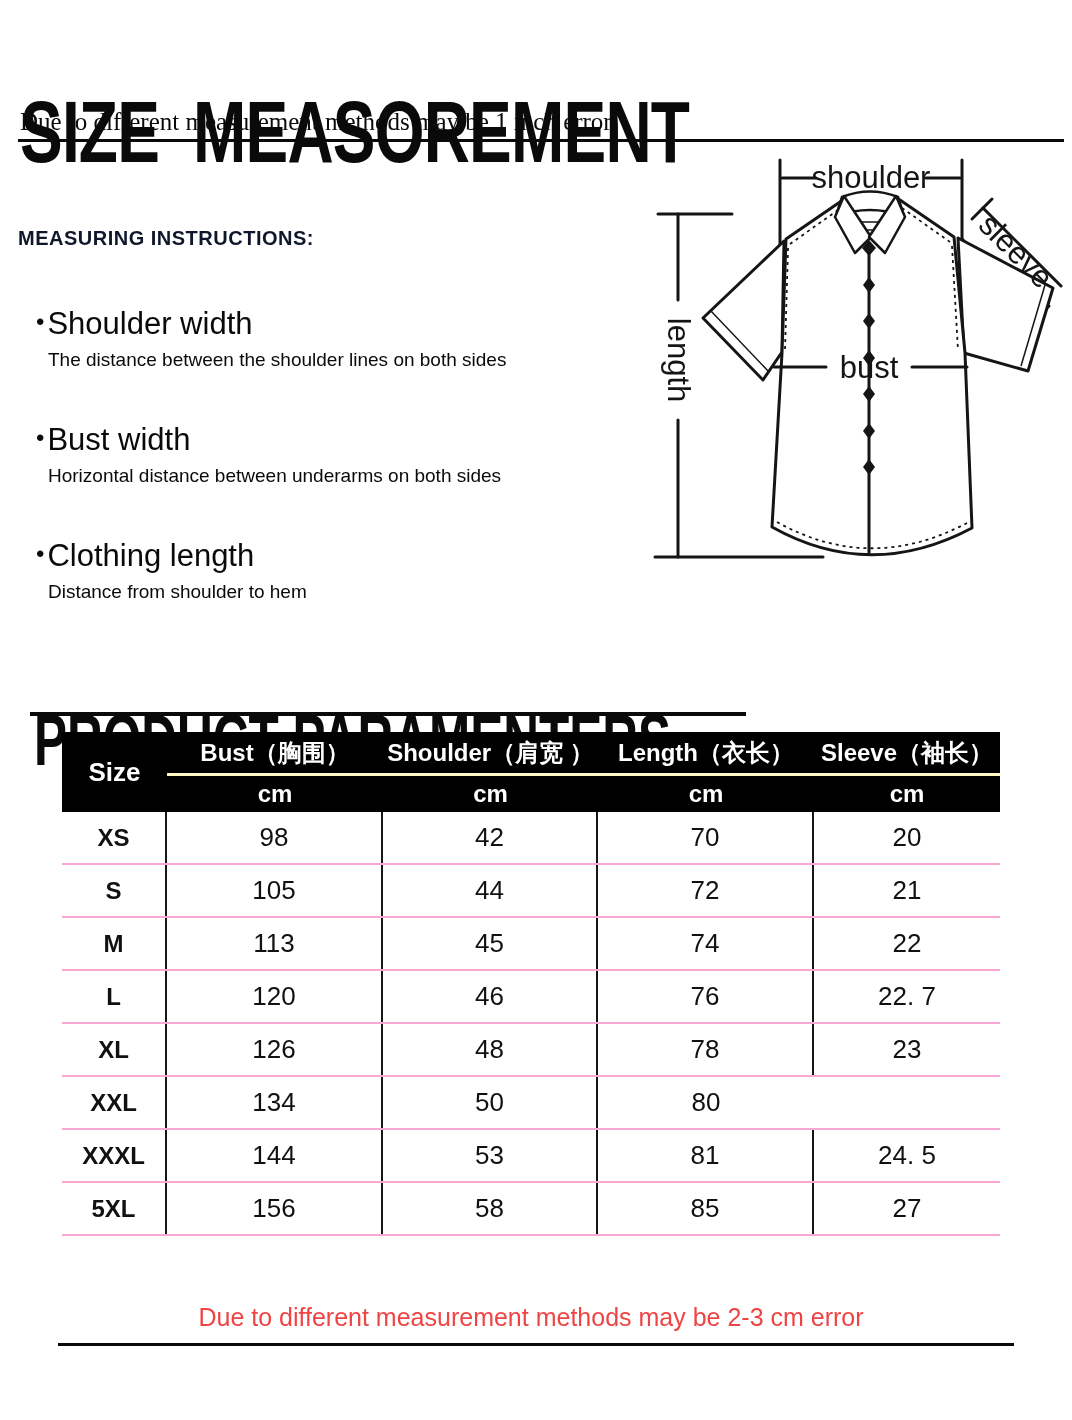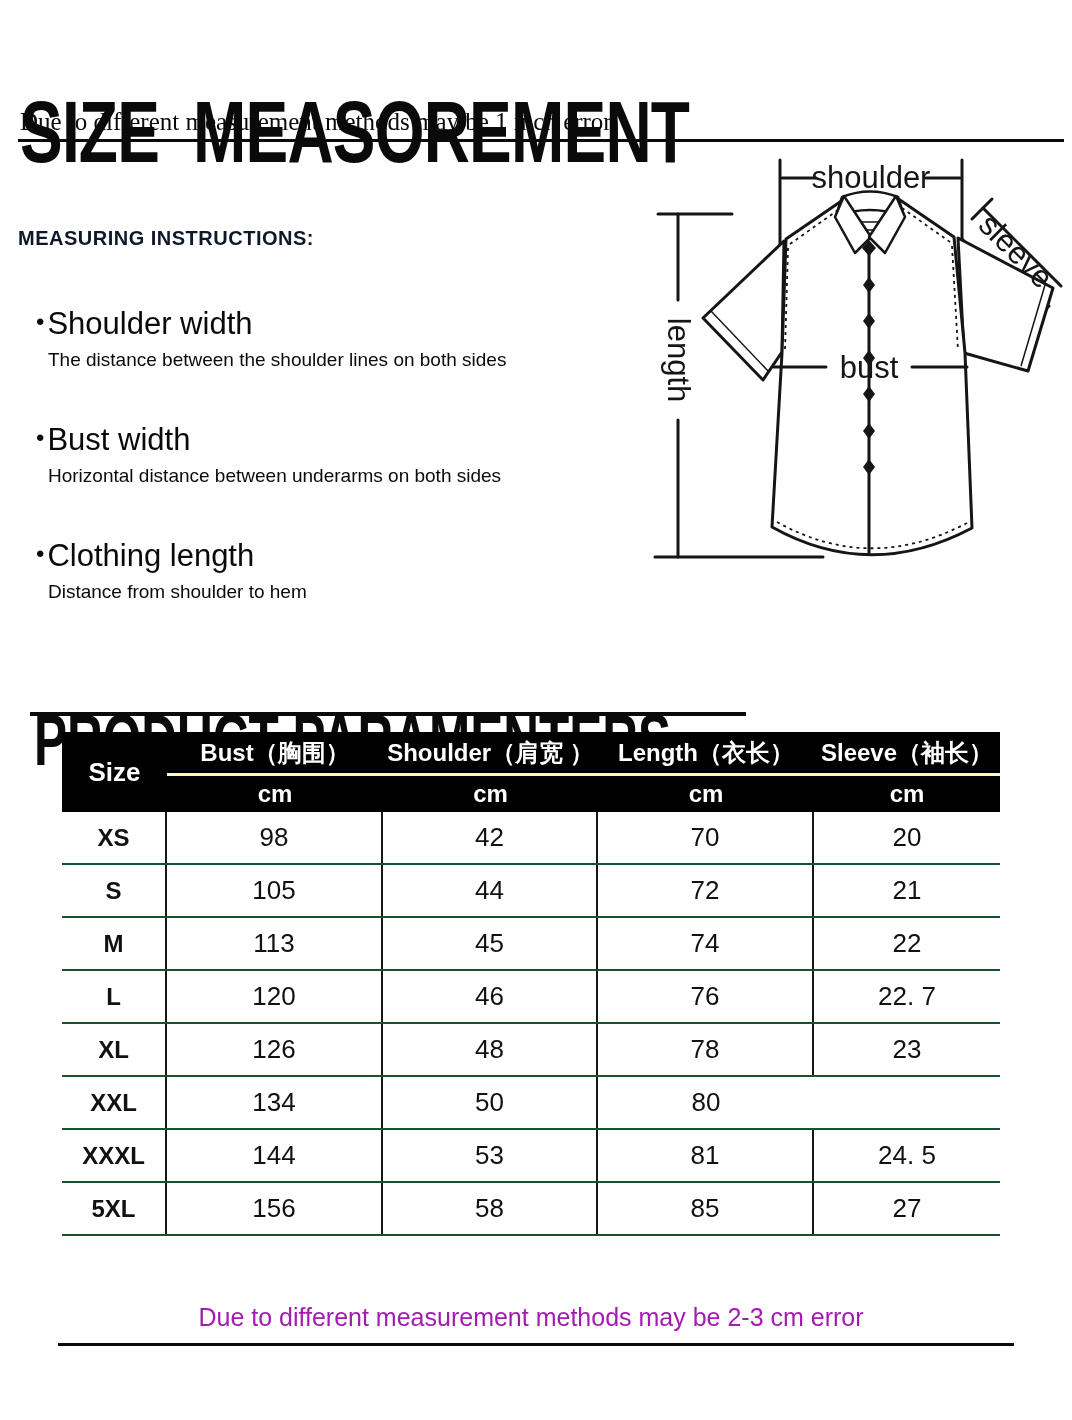--- a/index.html
+++ b/index.html
@@ -35,25 +35,25 @@
   .sizetable{left:62px;top:732px;width:938px;font-family:"Liberation Sans",sans-serif;}
   .thead{display:flex;background:#000;color:#fff;height:80px;}
   .corner{width:105px;display:flex;align-items:center;justify-content:center;
           font-size:26px;font-weight:bold;}
   .colwrap{flex:1;display:flex;flex-direction:column;}
   .labels,.units{display:grid;grid-template-columns:216px 215px 216px 186px;
                  text-align:center;align-items:center;}
   .labels{flex:1.07;border-bottom:3px solid #fef9c3;font-size:24px;font-weight:bold;}
   .units{flex:0.93;font-size:24px;font-weight:bold;}
   .row{display:grid;grid-template-columns:105px 216px 215px 216px 186px;height:51px;
-       border-bottom:2px solid #14532d;align-items:center;text-align:right;}
+       border-bottom:2px solid #f9a8d4;align-items:center;text-align:right;}
   .row .sz{font-size:24px;font-weight:bold;}
   .row div{height:100%;display:flex;align-items:center;justify-content:center;font-size:26px;}
   .row div:not(:last-child){border-right:2px solid #161616;}
-  .note{left:62px;top:1303px;width:938px;text-align:center;font-size:25px;color:#a21caf;}
+  .note{left:62px;top:1303px;width:938px;text-align:center;font-size:25px;color:#ef4444;}
 </style>
 </head>
 <body>
 
 <div class="canvas">
 
   <h1 class="abs display title1">SIZE  MEASOREMENT</h1>
   <div class="abs subtitle">Due to different measurement methods may be 1 inch error</div>
   <div class="abs rule rule-top"></div>
 

